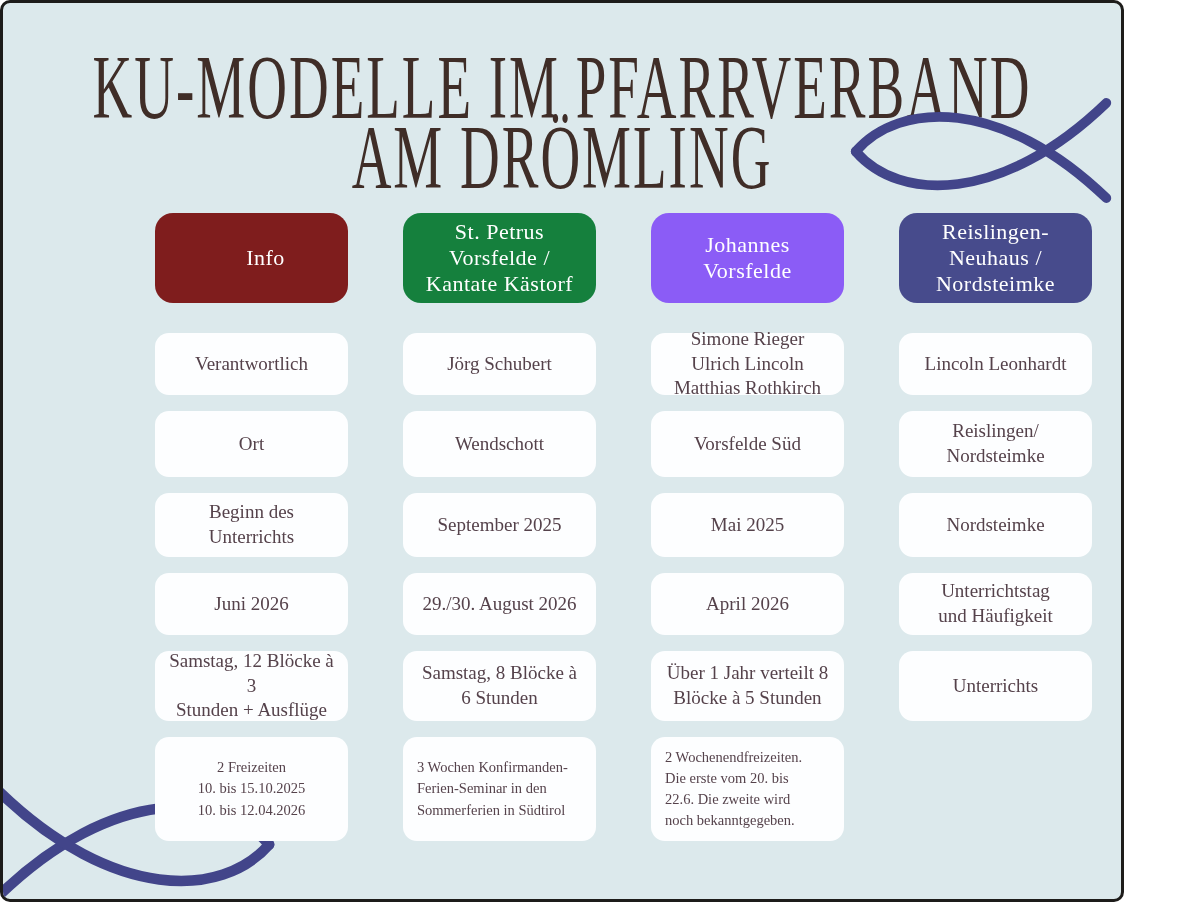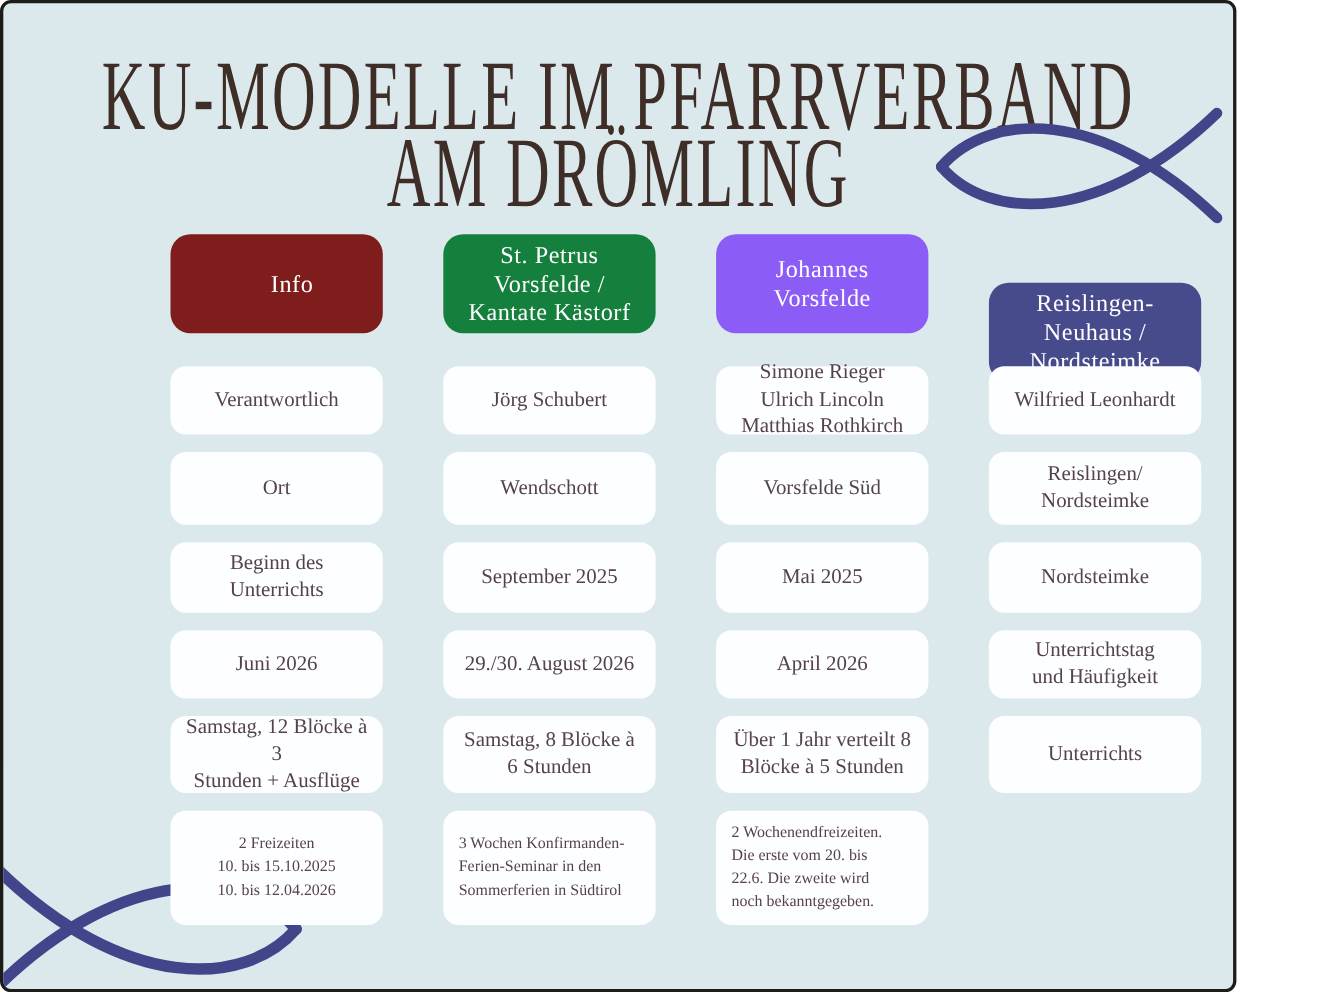--- a/index.html
+++ b/index.html
@@ -49,21 +49,21 @@
     display: flex; align-items: center; justify-content: center;
     text-align: center;
     white-space: pre-line;
     font-size: 22px;
     line-height: 1.18;
     letter-spacing: 0.5px;
   }
   .hdr.c-info       { background: #7f1d1d; padding-left: 28px; }
   .hdr.c-petrus     { background: #15803d; }
   .hdr.c-johannes   { background: #8b5cf6; }
-  .hdr.c-reislingen { background: #474b8c; margin-top: 44px; }
+  .hdr.c-reislingen { background: #474b8c; }
   .cell {
     background: #fdfeff;
     border-radius: 14px;
     display: flex; align-items: center; justify-content: center;
     text-align: center;
     white-space: pre-line;
     color: #55424b;
     font-size: 19px;
     line-height: 1.3;
     padding: 2px 9px;
@@ -105,21 +105,21 @@
 Vorsfelde</div>
     <div class="hdr c-reislingen">Reislingen-
 Neuhaus /
 Nordsteimke</div>
 
     <div class="cell">Verantwortlich</div>
     <div class="cell">Jörg Schubert</div>
     <div class="cell">Simone Rieger
 Ulrich Lincoln
 Matthias Rothkirch</div>
-    <div class="cell">Wilfried Leonhardt</div>
+    <div class="cell">Lincoln Leonhardt</div>
 
     <div class="cell">Ort</div>
     <div class="cell">Wendschott</div>
     <div class="cell">Vorsfelde Süd</div>
     <div class="cell">Reislingen/
 Nordsteimke</div>
 
     <div class="cell">Beginn des
 Unterrichts</div>
     <div class="cell">September 2025</div>

